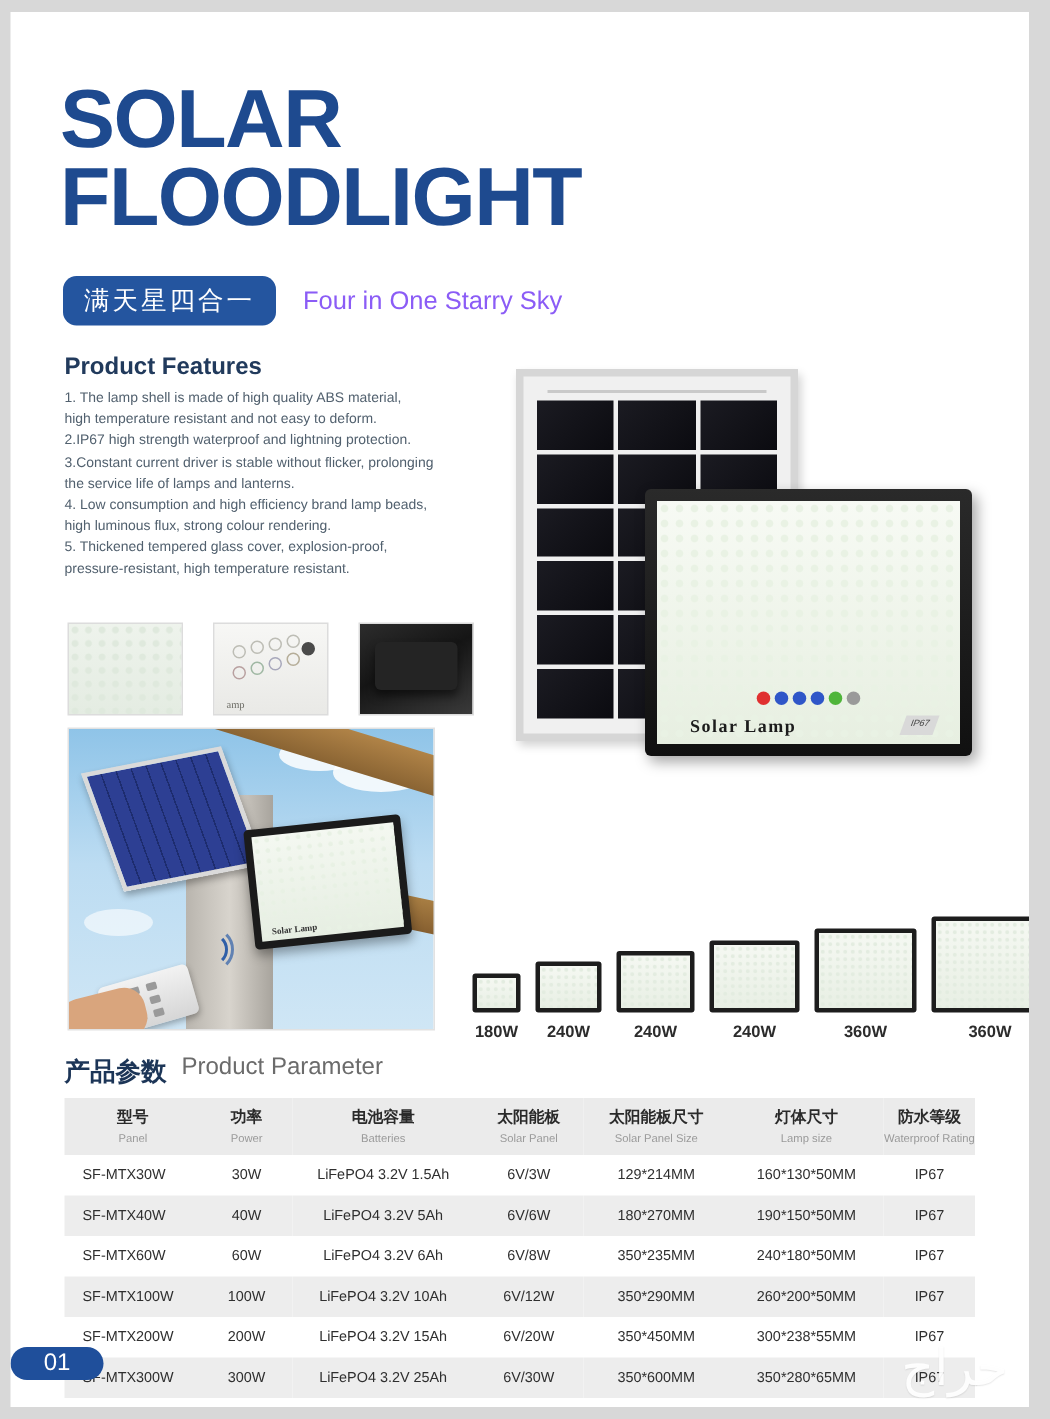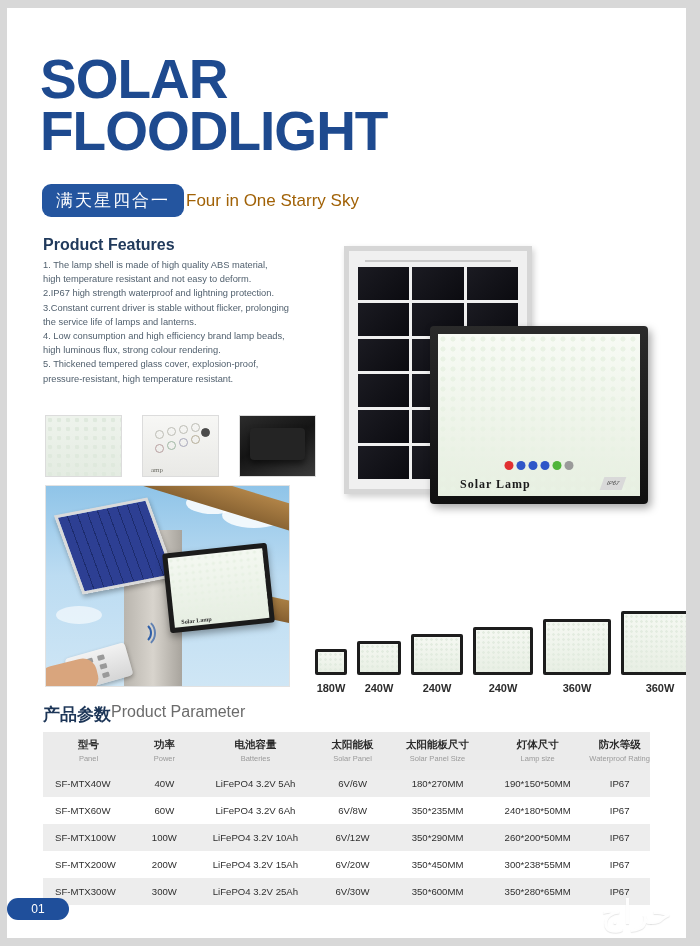--- a/index.html
+++ b/index.html
@@ -22,21 +22,21 @@
   .title-line{
     font-size:55px;line-height:52px;font-weight:bold;
     color:#1e4a8f;letter-spacing:-1px;
   }
   .sub-row{position:absolute;left:35px;top:176px;display:flex;align-items:center;}
   .cn-badge{
     background:#24559f;color:#fff;border-radius:9px;
     padding:5px 14px;font-size:17px;letter-spacing:2px;
     font-family:"DejaVu Sans", sans-serif;
   }
-  .en-sub{margin-left:2px;font-size:17px;color:#a16207;}
+  .en-sub{margin-left:18px;font-size:17px;color:#8b5cf6;}
 
   
   .feat-title{
     position:absolute;left:36px;top:228px;
     font-size:16px;font-weight:bold;color:#213a5c;
   }
   .feat-list{
     position:absolute;left:36px;top:250px;width:270px;
     font-size:9.3px;line-height:14.2px;color:#51606e;
   }
@@ -146,21 +146,21 @@
     width:100%;height:100%;
     background:
       radial-gradient(circle at 2.5px 2.5px,#e3ece0 1.1px,transparent 1.5px) 0 0/5px 5px,
       linear-gradient(#f5f8f2,#e8efe4);
   }
   .lu-label{margin-top:7px;font-size:11px;font-weight:bold;color:#2c2c2c;}
 
   
   .param-head{position:absolute;left:36px;top:695px;display:flex;align-items:flex-start;}
   .param-cn{font-size:17px;font-weight:bold;color:#1c3557;font-family:"DejaVu Sans",sans-serif;}
-  .param-en{margin-left:0;font-size:16px;color:#6b6b6b;}
+  .param-en{margin-left:10px;font-size:16px;color:#6b6b6b;}
 
   table.spec{
     position:absolute;left:36px;top:724px;width:607px;
     border-collapse:collapse;table-layout:fixed;
   }
   table.spec th{
     background:#ebebeb;padding:6px 0 7px;font-weight:normal;
   }
   table.spec th .h-cn{
     display:block;font-size:10.5px;font-weight:bold;color:#2a2a2a;
@@ -169,21 +169,21 @@
   table.spec th .h-en{display:block;font-size:7.5px;color:#9a9a9a;margin-top:2px;}
   table.spec td{
     font-size:9.6px;color:#2f2f2f;text-align:center;padding:8px 0;
   }
   table.spec tr.alt td{background:#ededed;}
   table.spec td:first-child{text-align:left;padding-left:12px;}
 
   
   .pagenum{
     position:absolute;left:0;bottom:18px;width:62px;height:22px;
-    background:#1f4f9b;color:#fff;font-size:12px;
+    background:#1f4f9b;color:#fff;font-size:16px;
     display:flex;align-items:center;justify-content:center;border-radius:11px;
   }
   .watermark{
     position:absolute;right:14px;bottom:6px;
     font-size:34px;color:rgba(255,255,255,.95);
     font-family:"DejaVu Sans",sans-serif;
     text-shadow:0 1px 1px rgba(0,0,0,.10);
     letter-spacing:2px;
   }
 </style>
@@ -380,20 +380,29 @@
           <span class="h-cn">灯体尺寸</span>
           <span class="h-en">Lamp size</span>
         </th>
         <th>
           <span class="h-cn">防水等级</span>
           <span class="h-en">Waterproof Rating</span>
         </th>
       </tr>
     </thead>
     <tbody>
+      <tr>
+        <td>SF-MTX30W</td>
+        <td>30W</td>
+        <td>LiFePO4 3.2V 1.5Ah</td>
+        <td>6V/3W</td>
+        <td>129*214MM</td>
+        <td>160*130*50MM</td>
+        <td>IP67</td>
+      </tr>
       <tr class="alt">
         <td>SF-MTX40W</td>
         <td>40W</td>
         <td>LiFePO4 3.2V 5Ah</td>
         <td>6V/6W</td>
         <td>180*270MM</td>
         <td>190*150*50MM</td>
         <td>IP67</td>
       </tr>
       <tr>

